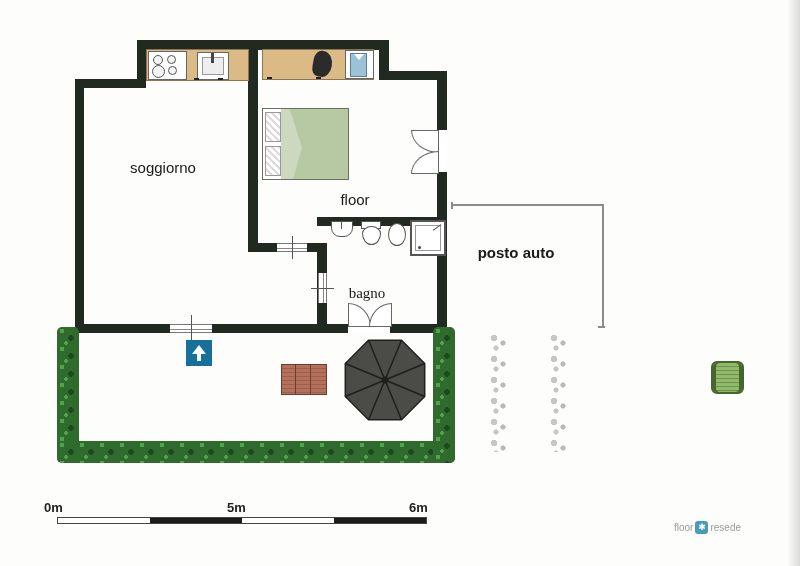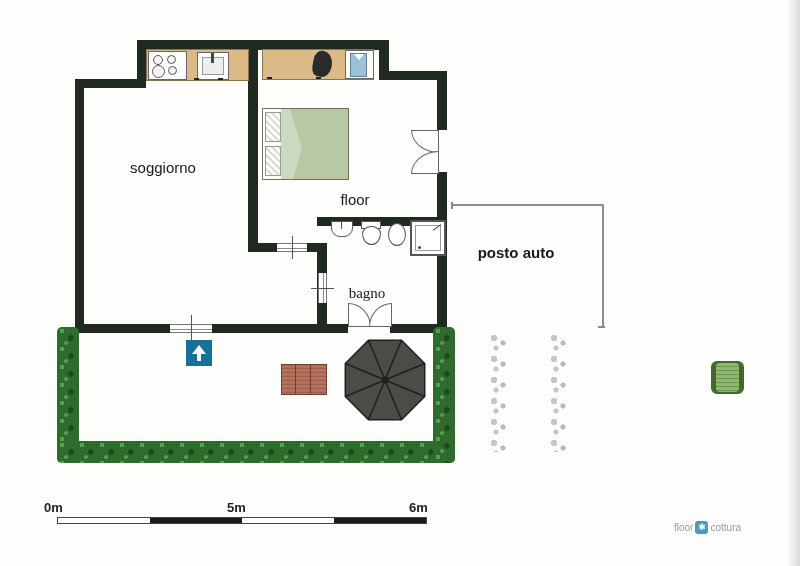--- a/index.html
+++ b/index.html
@@ -193,17 +193,17 @@
   <div class="scalebar" style="left:57px;top:517px;">
     <span class="sb-w"></span>
       <span class="sb-b"></span>
       <span class="sb-w"></span>
       <span class="sb-b"></span>
   </div>
 
   <div class="logo" style="left:674px;top:521px;">
     <span>floor</span>
     <span class="logo-mark">✱</span>
-    <span>cottura</span>
+    <span>resede</span>
   </div>
 
   <div class="scan-edge"></div>
 </div>
 
 </body></html>

